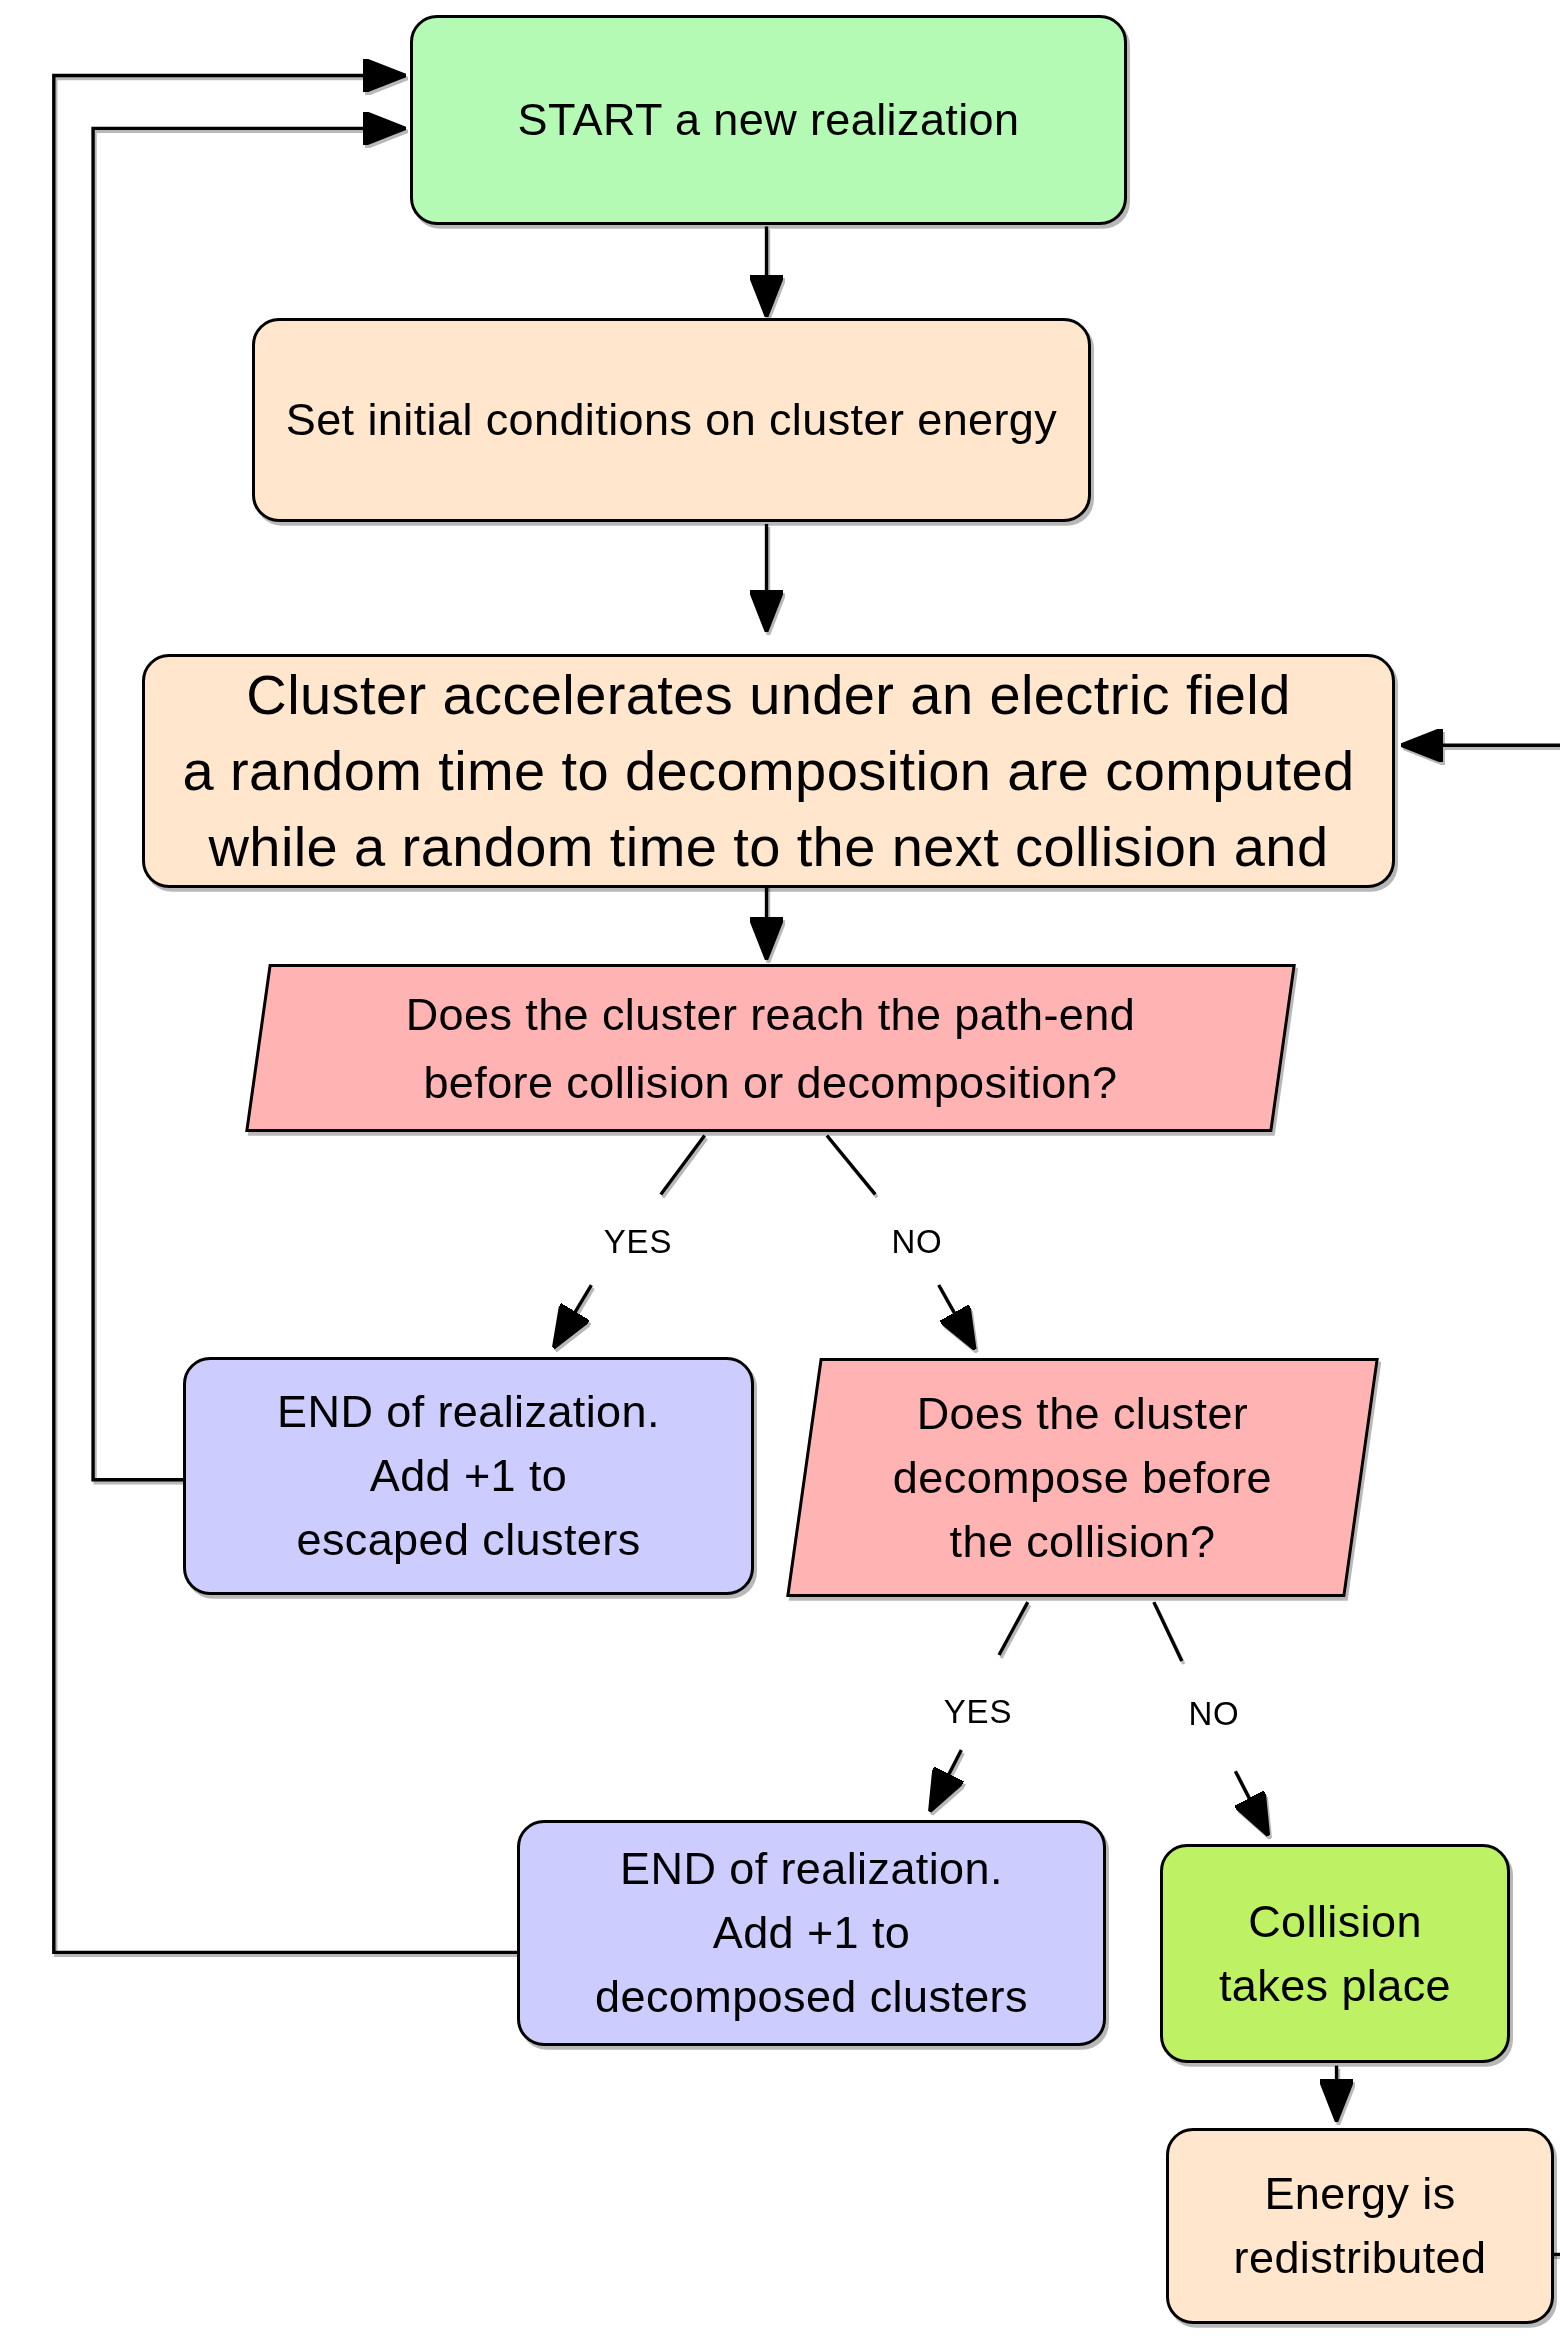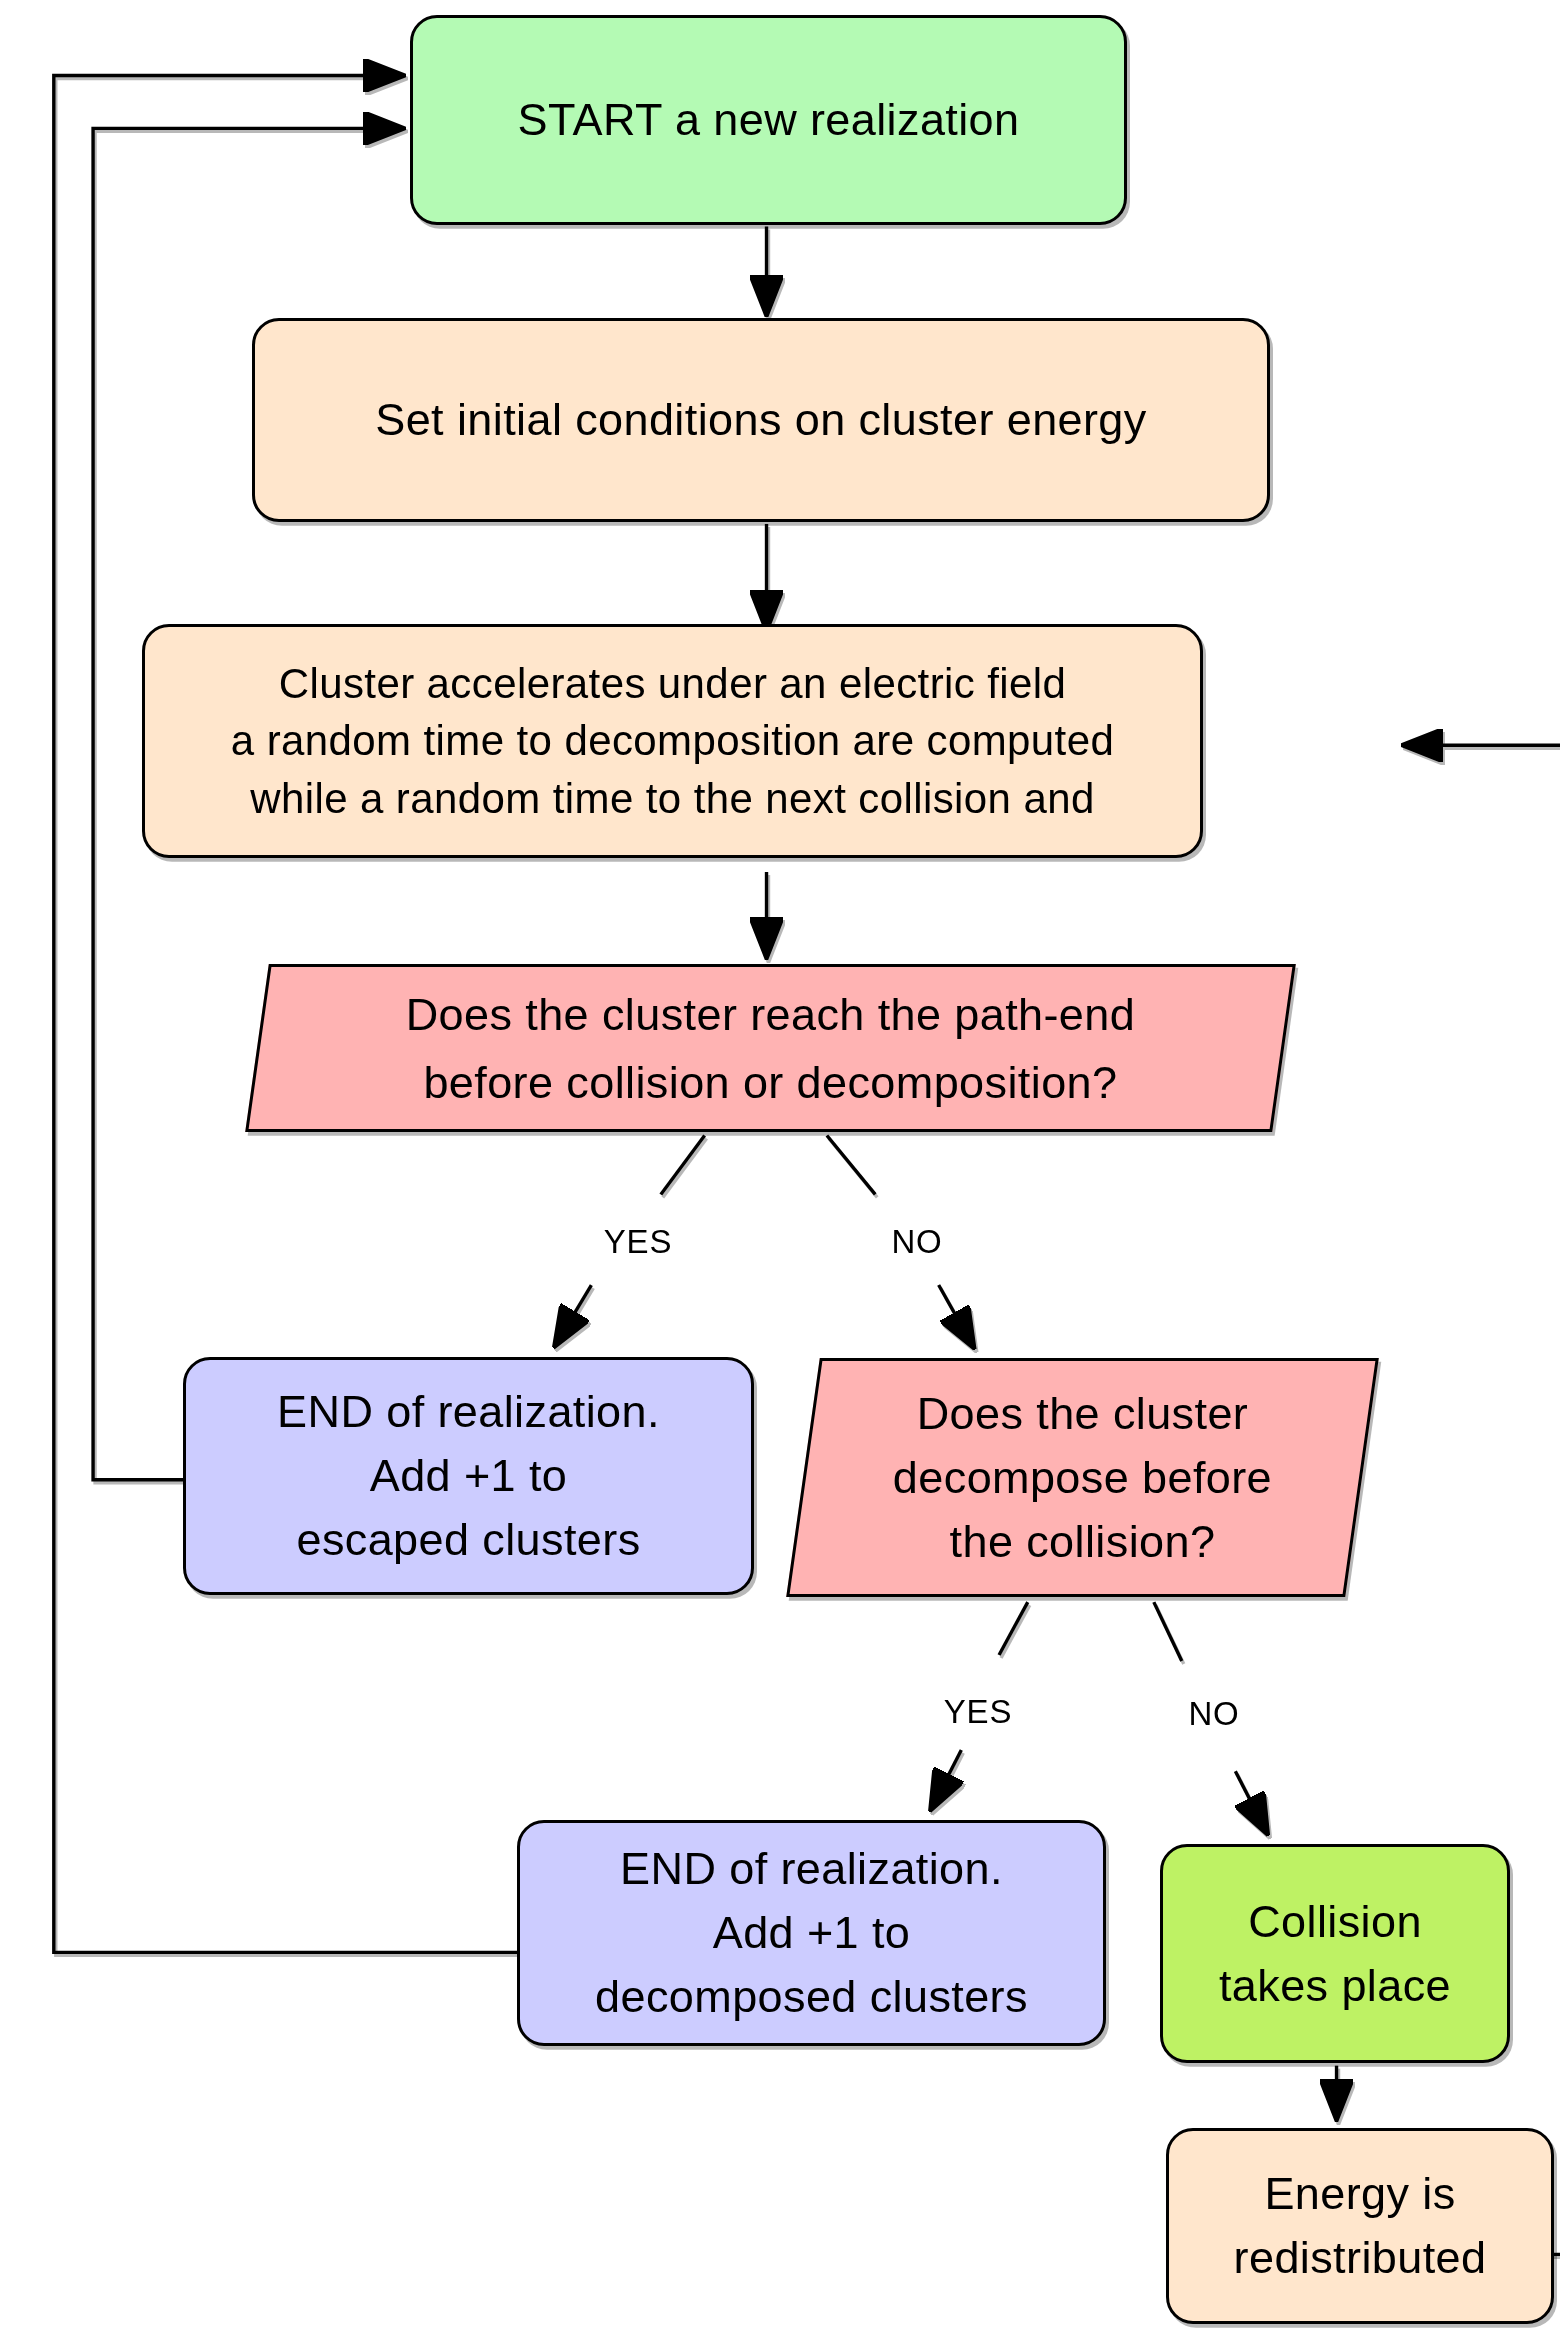--- a/index.html
+++ b/index.html
@@ -79,25 +79,25 @@
     <path d="M1717 2736 L1717 2806" marker-end="url(#arrow)" style="stroke: rgb(0, 0, 0);"></path>
     <path d="M1974 2986 L2050 2986 L2050 987 L1806 987" marker-end="url(#arrow)" style="stroke: rgb(0, 0, 0);"></path>
     <path d="M192 1960 L70 1960 L70 170 L480 170" marker-end="url(#arrow)" style="stroke: rgb(0, 0, 0);"></path>
     <path d="M634 2586 L18 2586 L18 100 L480 100" marker-end="url(#arrow)" style="stroke: rgb(0, 0, 0);"></path>
   </svg>
 
   <div class="node rounded" style="left: 370px; top: 15px; width: 717px; height: 210px; background-color: rgb(180, 250, 180);">
     <span class="line">START a new realization</span>
   </div>
 
-  <div class="node rounded" style="left: 212px; top: 318px; width: 1018px; height: 204px; background-color: rgb(255, 230, 204); justify-content: center;">
+  <div class="node rounded" style="left: 212px; top: 318px; width: 839px; height: 204px; background-color: rgb(255, 230, 204); justify-content: center;">
     <span class="line">Set initial conditions on cluster energy</span>
   </div>
 
-  <div class="node rounded" style="left: 102px; top: 624px; width: 1061px; height: 234px; font-size: 42px; line-height: 1.36; background-color: rgb(255, 230, 204);">
+  <div class="node rounded" style="left: 102px; top: 654px; width: 1253px; height: 234px; font-size: 56px; line-height: 1.36; background-color: rgb(255, 230, 204);">
     <span class="line">Cluster accelerates under an electric field</span>
     <span class="line">a random time to decomposition are computed</span>
     <span class="line">while a random time to the next collision and</span>
   </div>
 
   <div class="node decision" style="left: 217px; top: 964px; width: 1027px; height: 168px; line-height: 1.5; background-color: rgb(255, 179, 179);">
     <div class="unskew">
       <span class="line">Does the cluster reach the path-end</span>
       <span class="line">before collision or decomposition?</span>
     </div>

